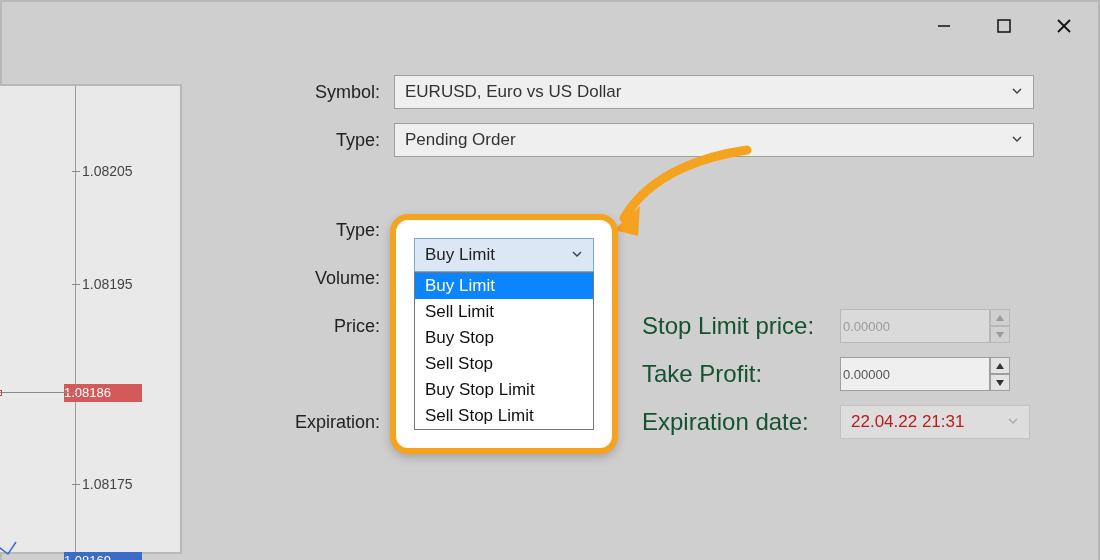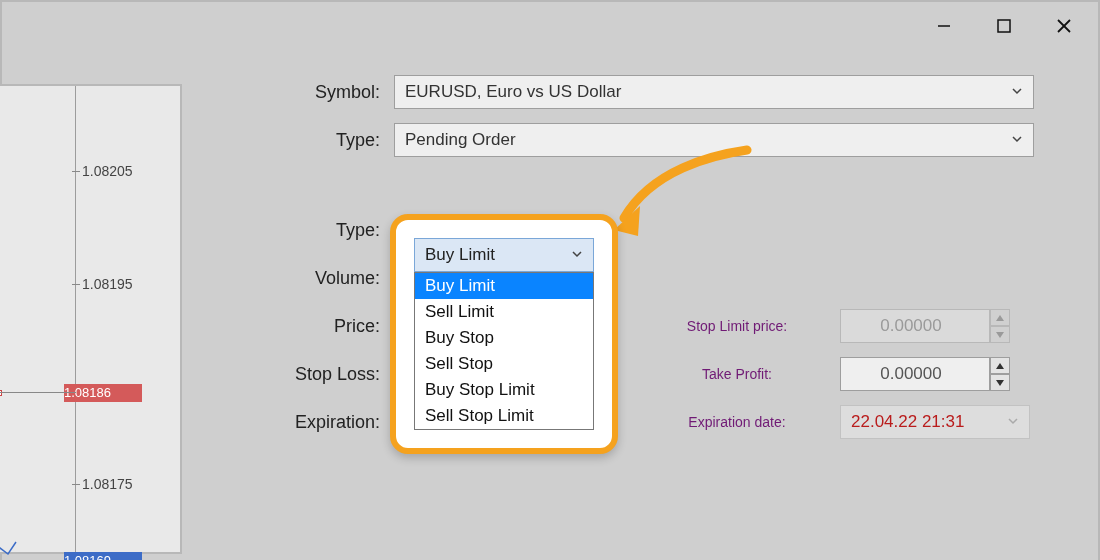--- a/index.html
+++ b/index.html
@@ -104,31 +104,31 @@
   .chev { position:absolute; right:10px; top:50%; transform:translateY(-50%);}
   .chev svg{ width:12px; height:12px; }
   .numbox {
     height: 34px;
     display:flex;
   }
   .numbox input {
     width: 150px;
     border:1px solid #9e9e9e;
     background:#efefef;
-    text-align:center;
+    text-align:left;
     padding-right:10px;
-    font-size:17px;
+    font-size:13px;
     color:#555;
   }
   .numbox.disabled input { background:#dadada; color:#9a9a9a; border-color:#b8b8b8;}
   .spinners { width:20px; display:flex; flex-direction:column; }
   .spin { flex:1; border:1px solid #9e9e9e; background:#e4e4e4; display:flex; align-items:center; justify-content:center;}
   .spin.disabled { background:#d0d0d0; border-color:#b8b8b8;}
   .spin svg{ width:8px; height:6px;}
-  .rlabel { font-size:14px; color:#701a75; text-align:center;}
+  .rlabel { font-size:24px; color:#14532d; text-align:left;}
   .comment-input{
     width:640px; height:34px;
     border:1px solid #9e9e9e; background:#efefef;
   }
   .exp-box{
     width:190px; height:34px;
     border:1px solid #c2c2c2; background:#dddddd;
     display:flex; align-items:center; padding:0 10px;
     color:#b91c1c; position:relative;
   }
@@ -271,21 +271,20 @@
           <div class="spin disabled">
               <svg viewBox="0 0 8 6">
                 <polygon points="4,6 8,0 0,0" fill="#9a9a9a"></polygon>
               </svg>
             </div>
         </div>
       </div>
     </div>
 
     <div class="row" style="position:relative">
-      <div class="lbl">Stop Loss:</div>
       <div style="flex:1"></div>
       <div class="rlabel" style="position:absolute; left:446px; width:190px;">Take Profit:</div>
       <div class="numbox" style="position:absolute; left:644px;">
         <input value="0.00000" style="">
         <div class="spinners">
           <div class="spin">
               <svg viewBox="0 0 8 6">
                 <polygon points="4,0 8,6 0,6" fill="#333"></polygon>
               </svg>
             </div>

